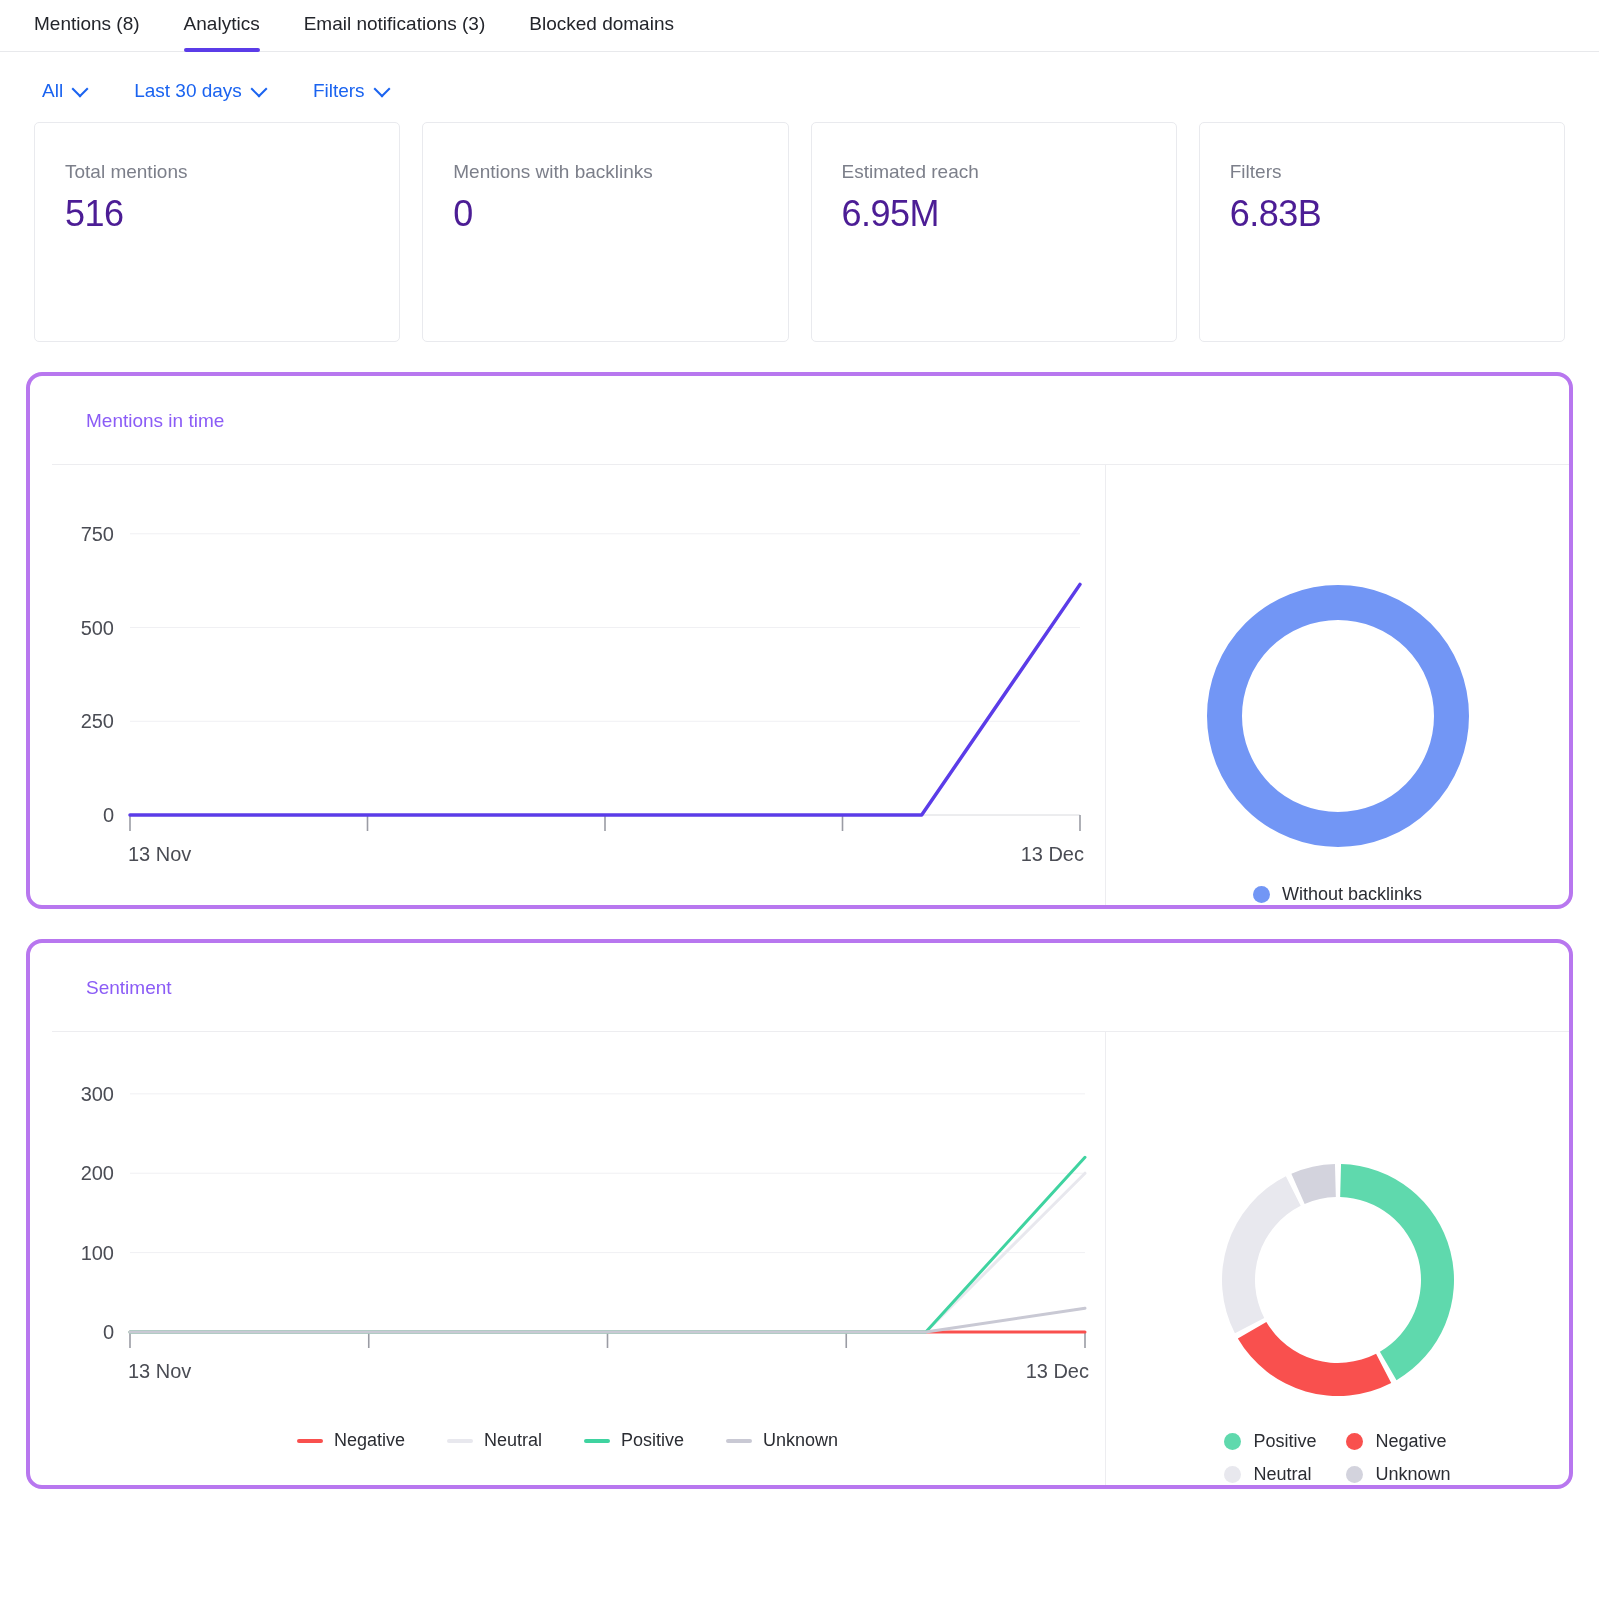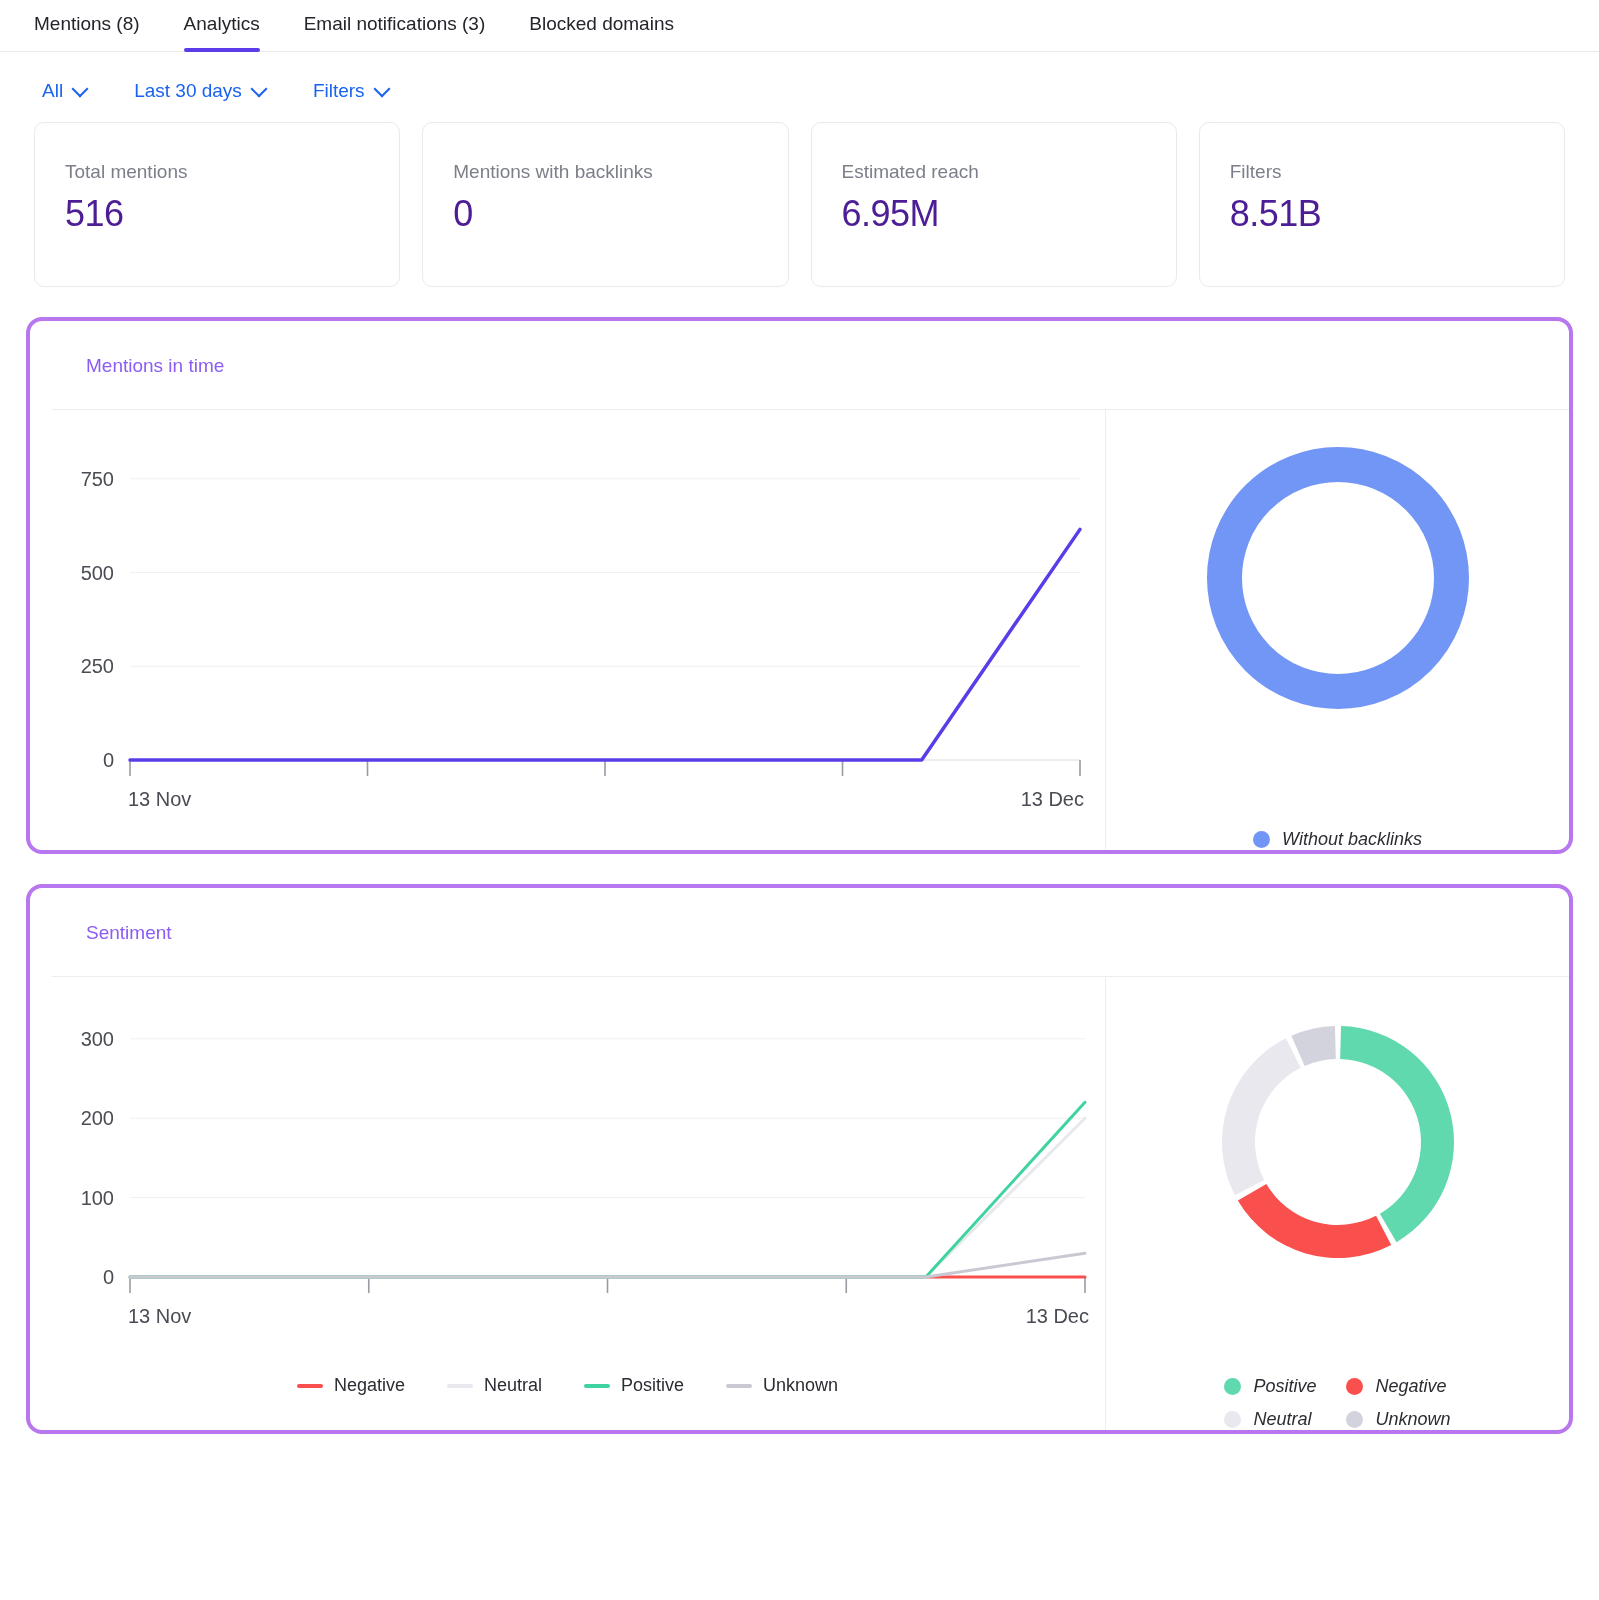--- a/index.html
+++ b/index.html
@@ -72,23 +72,23 @@
   }
 
   
   .stats {
     display: flex;
     gap: 22px;
     padding: 0 34px;
   }
   .stat-card {
     flex: 1;
-    height: 165px;
+    height: 220px;
     border: 1px solid #e9eaee;
-    border-radius: 10px;
+    border-radius: 5px;
     background: #fff;
     padding: 38px 0 0 30px;
   }
   .stat-label {
     font-size: 19px;
     color: #7c7f8a;
     margin-bottom: 10px;
   }
   .stat-value {
     font-size: 36px;
@@ -119,22 +119,21 @@
   .chart-left {
     flex: 0 0 1075px;
     border-right: 1px solid #ededf0;
     position: relative;
   }
   .chart-right {
     flex: 1;
     display: flex;
     flex-direction: column;
     align-items: center;
-    justify-content: space-between;
-    font-style: italic;
+    justify-content: flex-end;
   }
 
   .lineplot { display: block; }
 
   
   .donut-legend {
     display: flex;
     align-items: center;
     gap: 12px;
     font-size: 18px;
@@ -208,21 +207,21 @@
   <div class="stat-card">
     <div class="stat-label">Mentions with backlinks</div>
     <div class="stat-value">0</div>
   </div>
   <div class="stat-card">
     <div class="stat-label">Estimated reach</div>
     <div class="stat-value">6.95M</div>
   </div>
   <div class="stat-card">
     <div class="stat-label">Filters</div>
-    <div class="stat-value">8.51B</div>
+    <div class="stat-value">6.83B</div>
   </div>
 </div>
 
 <div class="panel">
   <div class="panel-title">Mentions in time</div>
   <div class="panel-body">
     <div class="chart-left">
       <svg class="lineplot" id="svg-mentions" width="1075" height="440">
           <line x1="100" x2="1050" y1="350" y2="350" stroke="#d9dade" stroke-width="1"></line>
           <text x="84" y="357" text-anchor="end" font-size="20" fill="#4a4c54" font-family="&quot;Liberation Sans&quot;, sans-serif">0</text>

